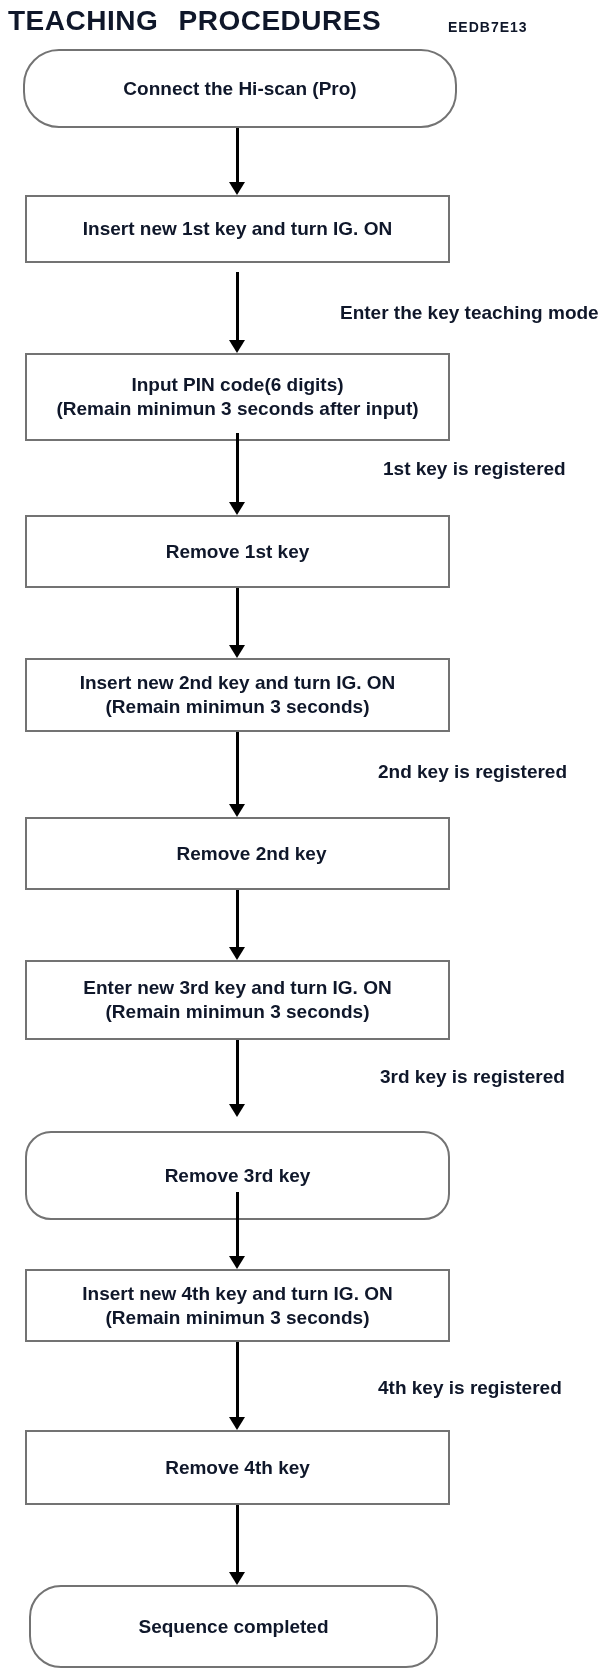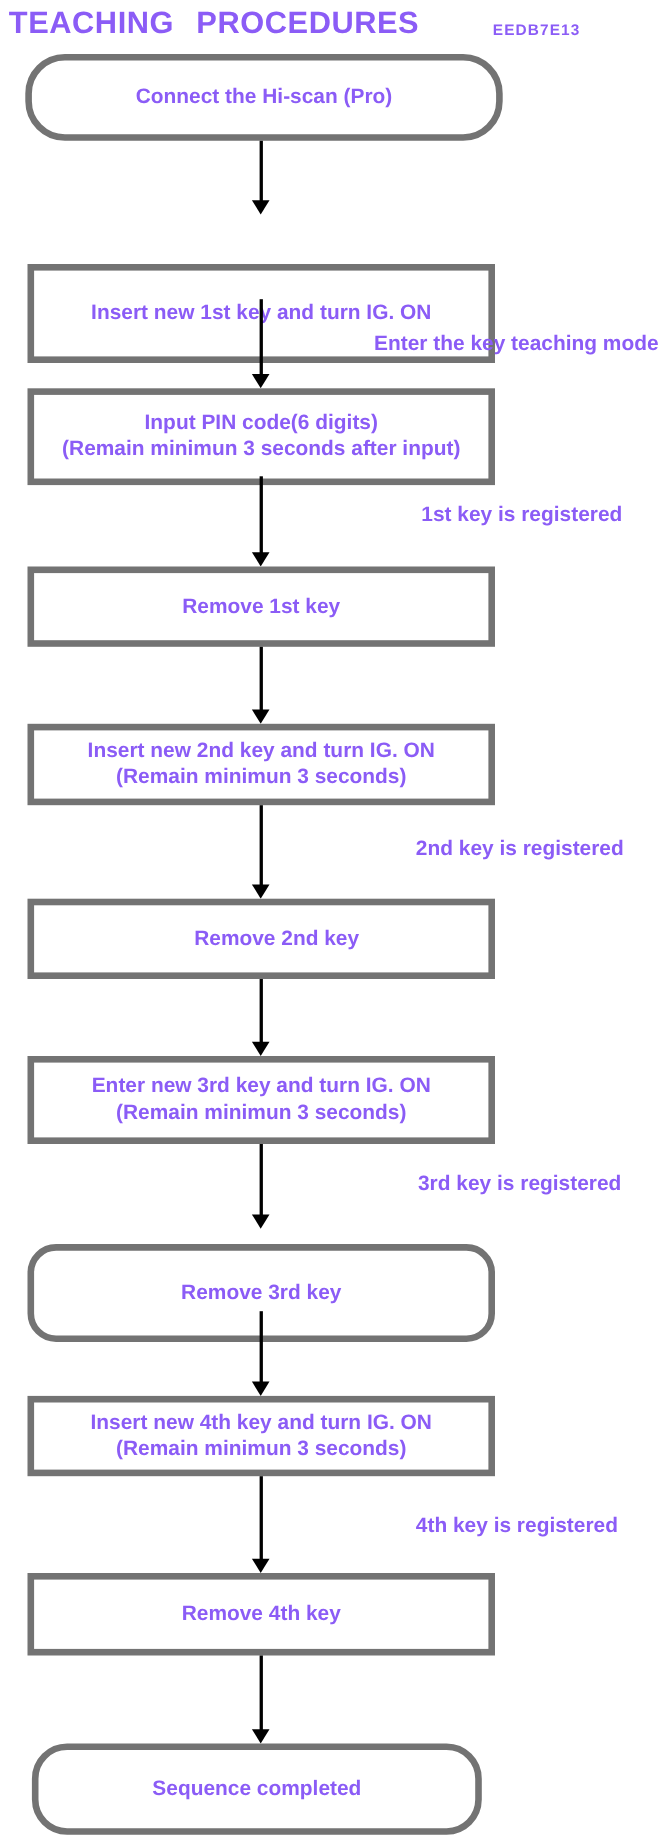--- a/index.html
+++ b/index.html
@@ -6,21 +6,21 @@
     margin: 0;
     padding: 0;
     background: #ffffff;
   }
   .canvas {
     position: relative;
     width: 608px;
     height: 1672px;
     background: #ffffff;
     font-family: "Liberation Sans", sans-serif;
-    color: #8b5cf6;
+    color: #0f172a;
     overflow: hidden;
   }
   .page-title {
     position: absolute;
     left: 8px;
     top: 5px;
     font-size: 28px;
     font-weight: bold;
     letter-spacing: 0.5px;
     word-spacing: 12px;
@@ -32,21 +32,21 @@
     top: 19px;
     font-size: 14px;
     font-weight: bold;
     letter-spacing: 1px;
     white-space: nowrap;
   }
   .node {
     position: absolute;
     left: 25px;
     width: 425px;
-    border: 6px solid #737373;
+    border: 2px solid #737373;
     background: #fff;
     display: flex;
     flex-direction: column;
     align-items: center;
     justify-content: center;
     text-align: center;
     box-sizing: border-box;
   }
   .node .node-text {
     font-size: 19px;
@@ -98,21 +98,21 @@
 
   <div class="node terminal" style="left:23px; top:49px; width:434px; height:79px;">
     <div class="node-text">Connect the Hi-scan (Pro)</div>
   </div>
 
   <div class="arrow" style="top:128px; height:67px;">
     <div class="arrow-line"></div>
     <div class="arrow-head"></div>
   </div>
 
-  <div class="node" style="top:195px; height:90px;margin-top:45px;">
+  <div class="node" style="top:195px; height:68px;">
     <div class="node-text">Insert new 1st key and turn IG. ON</div>
   </div>
 
   <div class="arrow" style="top:272px; height:81px;">
     <div class="arrow-line"></div>
     <div class="arrow-head"></div>
   </div>
   <div class="annotation" style="left:308px; top:302px;margin-left:32px;">Enter the key teaching mode</div>
 
   <div class="node" style="top:353px; height:88px;">

